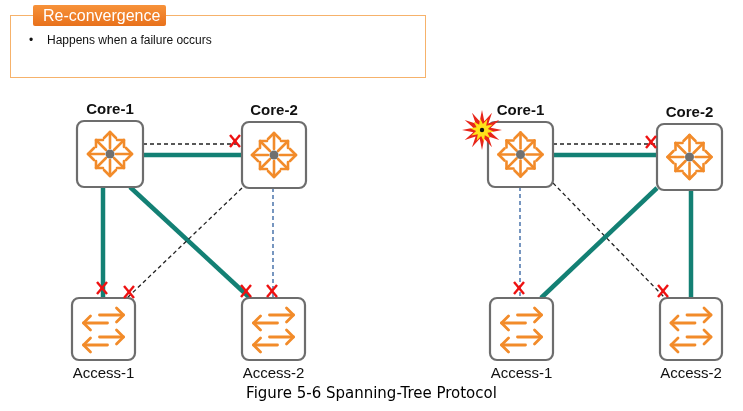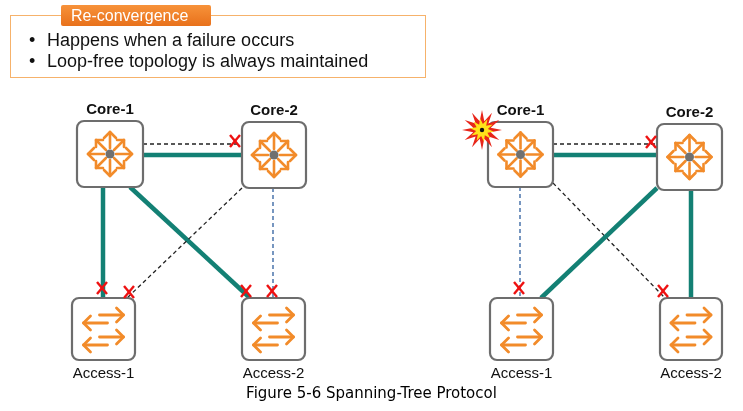--- a/index.html
+++ b/index.html
@@ -1,34 +1,33 @@
 <!DOCTYPE html>
 <html><head>
   <meta charset="utf-8">
   <style>
     html, body { margin: 0; padding: 0; background: #ffffff; }
     body { width: 743px; height: 411px; position: relative; overflow: hidden; font-family: "Liberation Sans", sans-serif; }
     .info-box { position: absolute; left: 10px; top: 15px; width: 416px; height: 63px; border: 1px solid #f6b26b; box-sizing: border-box; }
-    .info-tab { position: absolute; left: 33px; top: 5px; width: 150px; height: 21px; background: linear-gradient(#f7923a, #e8711b); color: #fff; font-size: 16px; line-height: 21px; padding-left: 10px; box-sizing: border-box; border-radius: 2px; margin-left: 28px; }
-    .bullets { position: absolute; left: 27px; top: 30px; margin: 0; padding: 0; list-style: none; font-size: 18px; color: #111; line-height: 21px; }
+    .info-tab { position: absolute; left: 33px; top: 5px; width: 133px; height: 21px; background: linear-gradient(#f7923a, #e8711b); color: #fff; font-size: 16px; line-height: 21px; padding-left: 10px; box-sizing: border-box; border-radius: 2px; }
+    .bullets { position: absolute; left: 27px; top: 30px; margin: 0; padding: 0; list-style: none; font-size: 12px; color: #111; line-height: 21px; }
     .bullets li { position: relative; padding-left: 20px; }
     .bullets li::before { content: "•"; position: absolute; left: 2px; }
     svg.diagram { position: absolute; left: 0; top: 0; }
     .node-label { font-family: "Liberation Sans", sans-serif; font-size: 15px; fill: #111; }
     .node-label.bold { font-weight: bold; }
     .caption { position: absolute; left: 0; width: 743px; top: 384px; text-align: center; font-size: 15px; color: #000000; font-family: "DejaVu Sans", sans-serif; }
   </style>
 </head>
 <body>
 
 <div class="info-box"></div>
 <div class="info-tab">Re-convergence</div>
 <ul class="bullets">
   <li>Happens when a failure occurs</li>
-  <li>Loop-free topology is always maintained</li>
 </ul>
 
 <svg class="diagram" width="743" height="411" viewBox="0 0 743 411" xmlns="http://www.w3.org/2000/svg">
   <defs>
     <g id="core-glyph">
       <g fill="none" stroke="#f28b2a" stroke-width="2.6" stroke-linecap="round" stroke-linejoin="round">
         <line x1="0" y1="-6" x2="0" y2="-22"></line>
           <polyline points="-6,-16 0,-22 6,-16"></polyline>
         <line x1="0" y1="6" x2="0" y2="22"></line>
           <polyline points="-6,16 0,22 6,16"></polyline>

